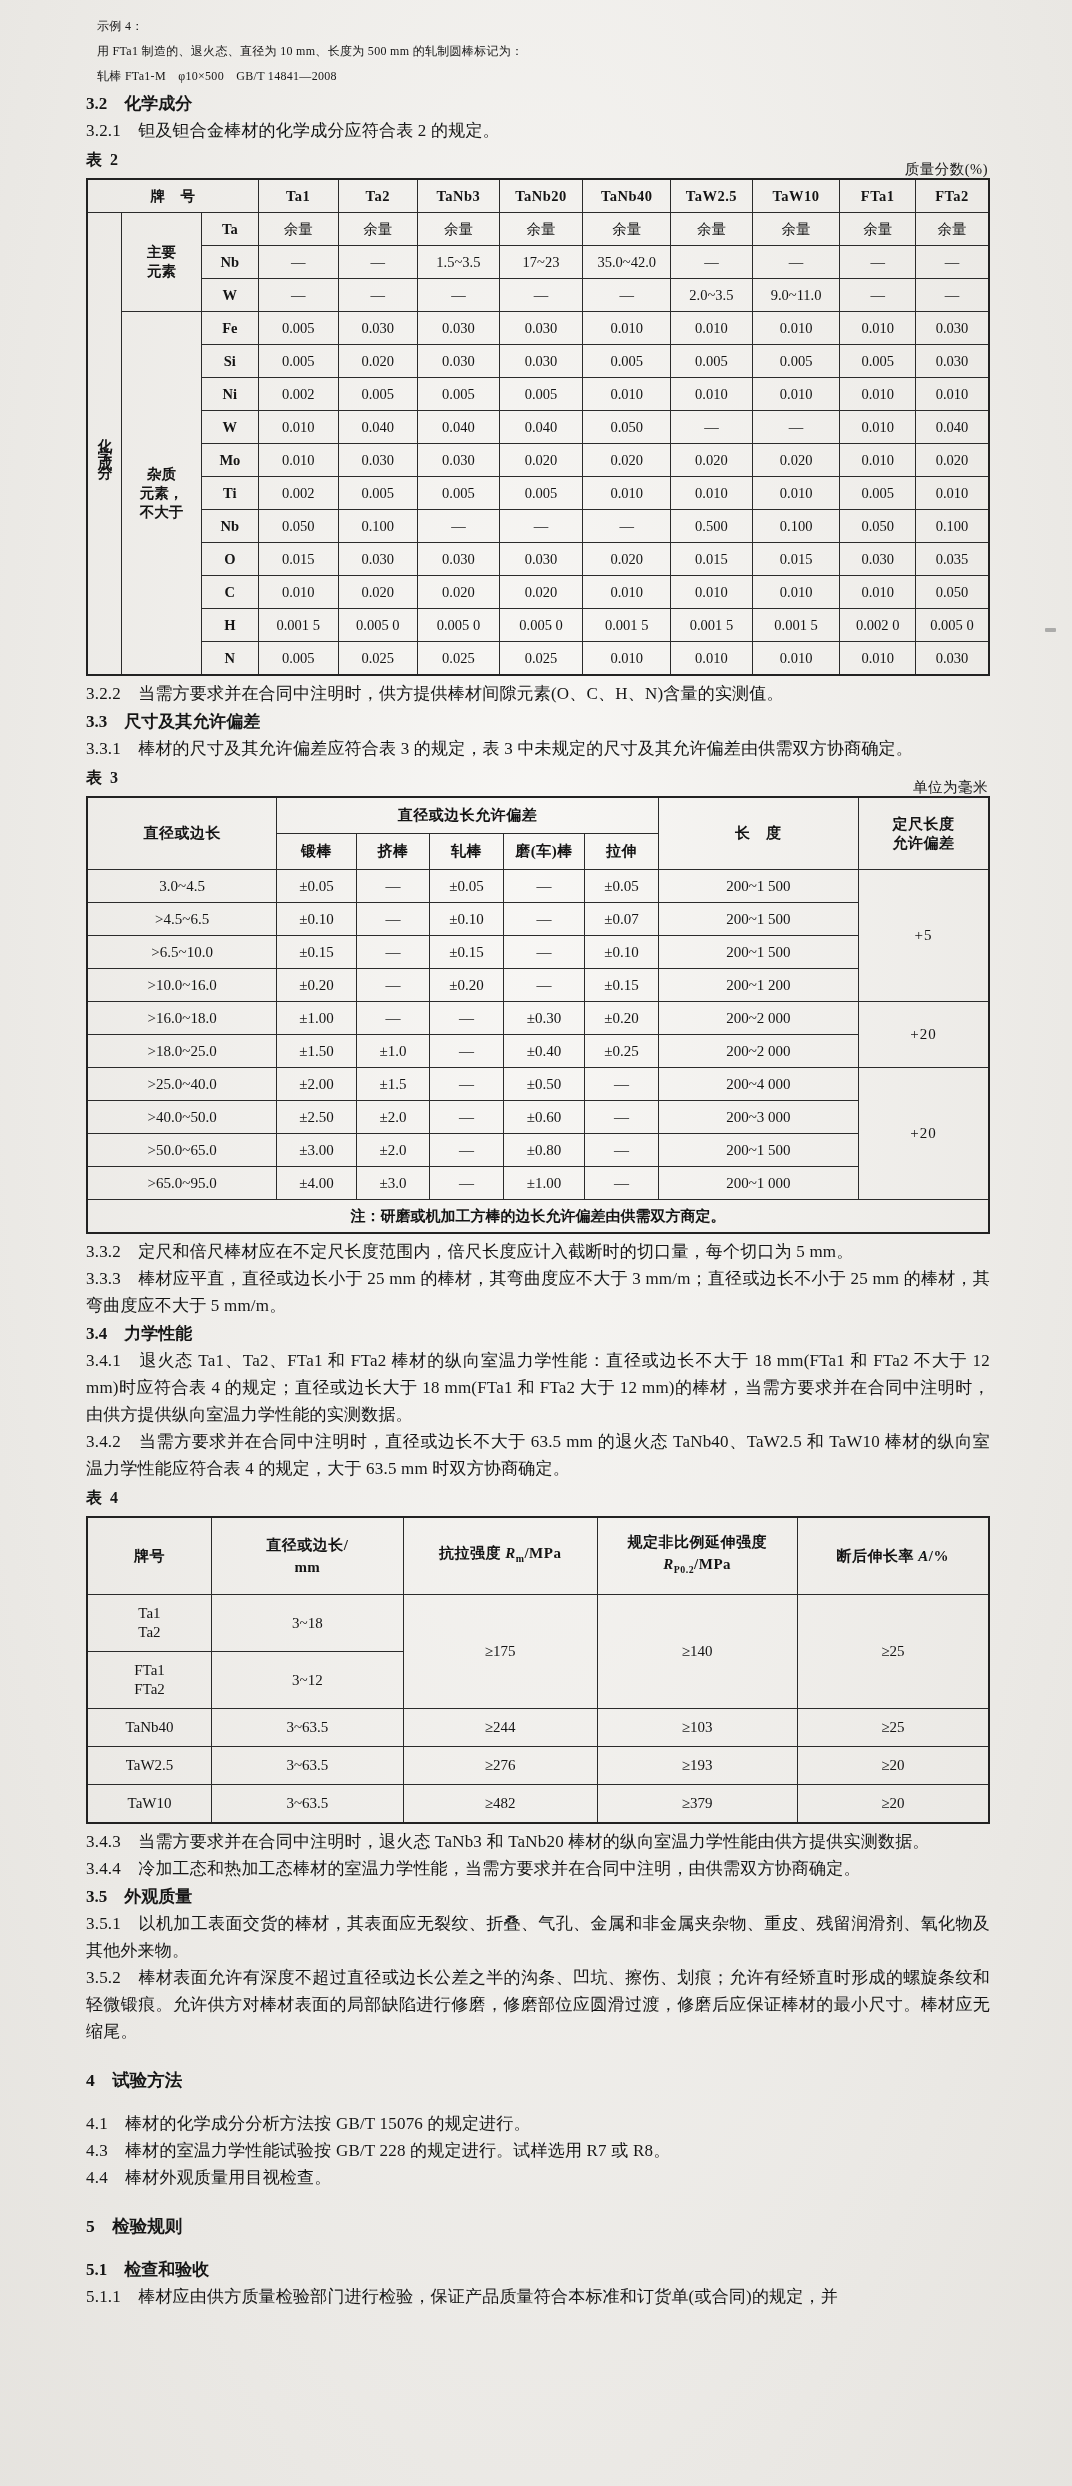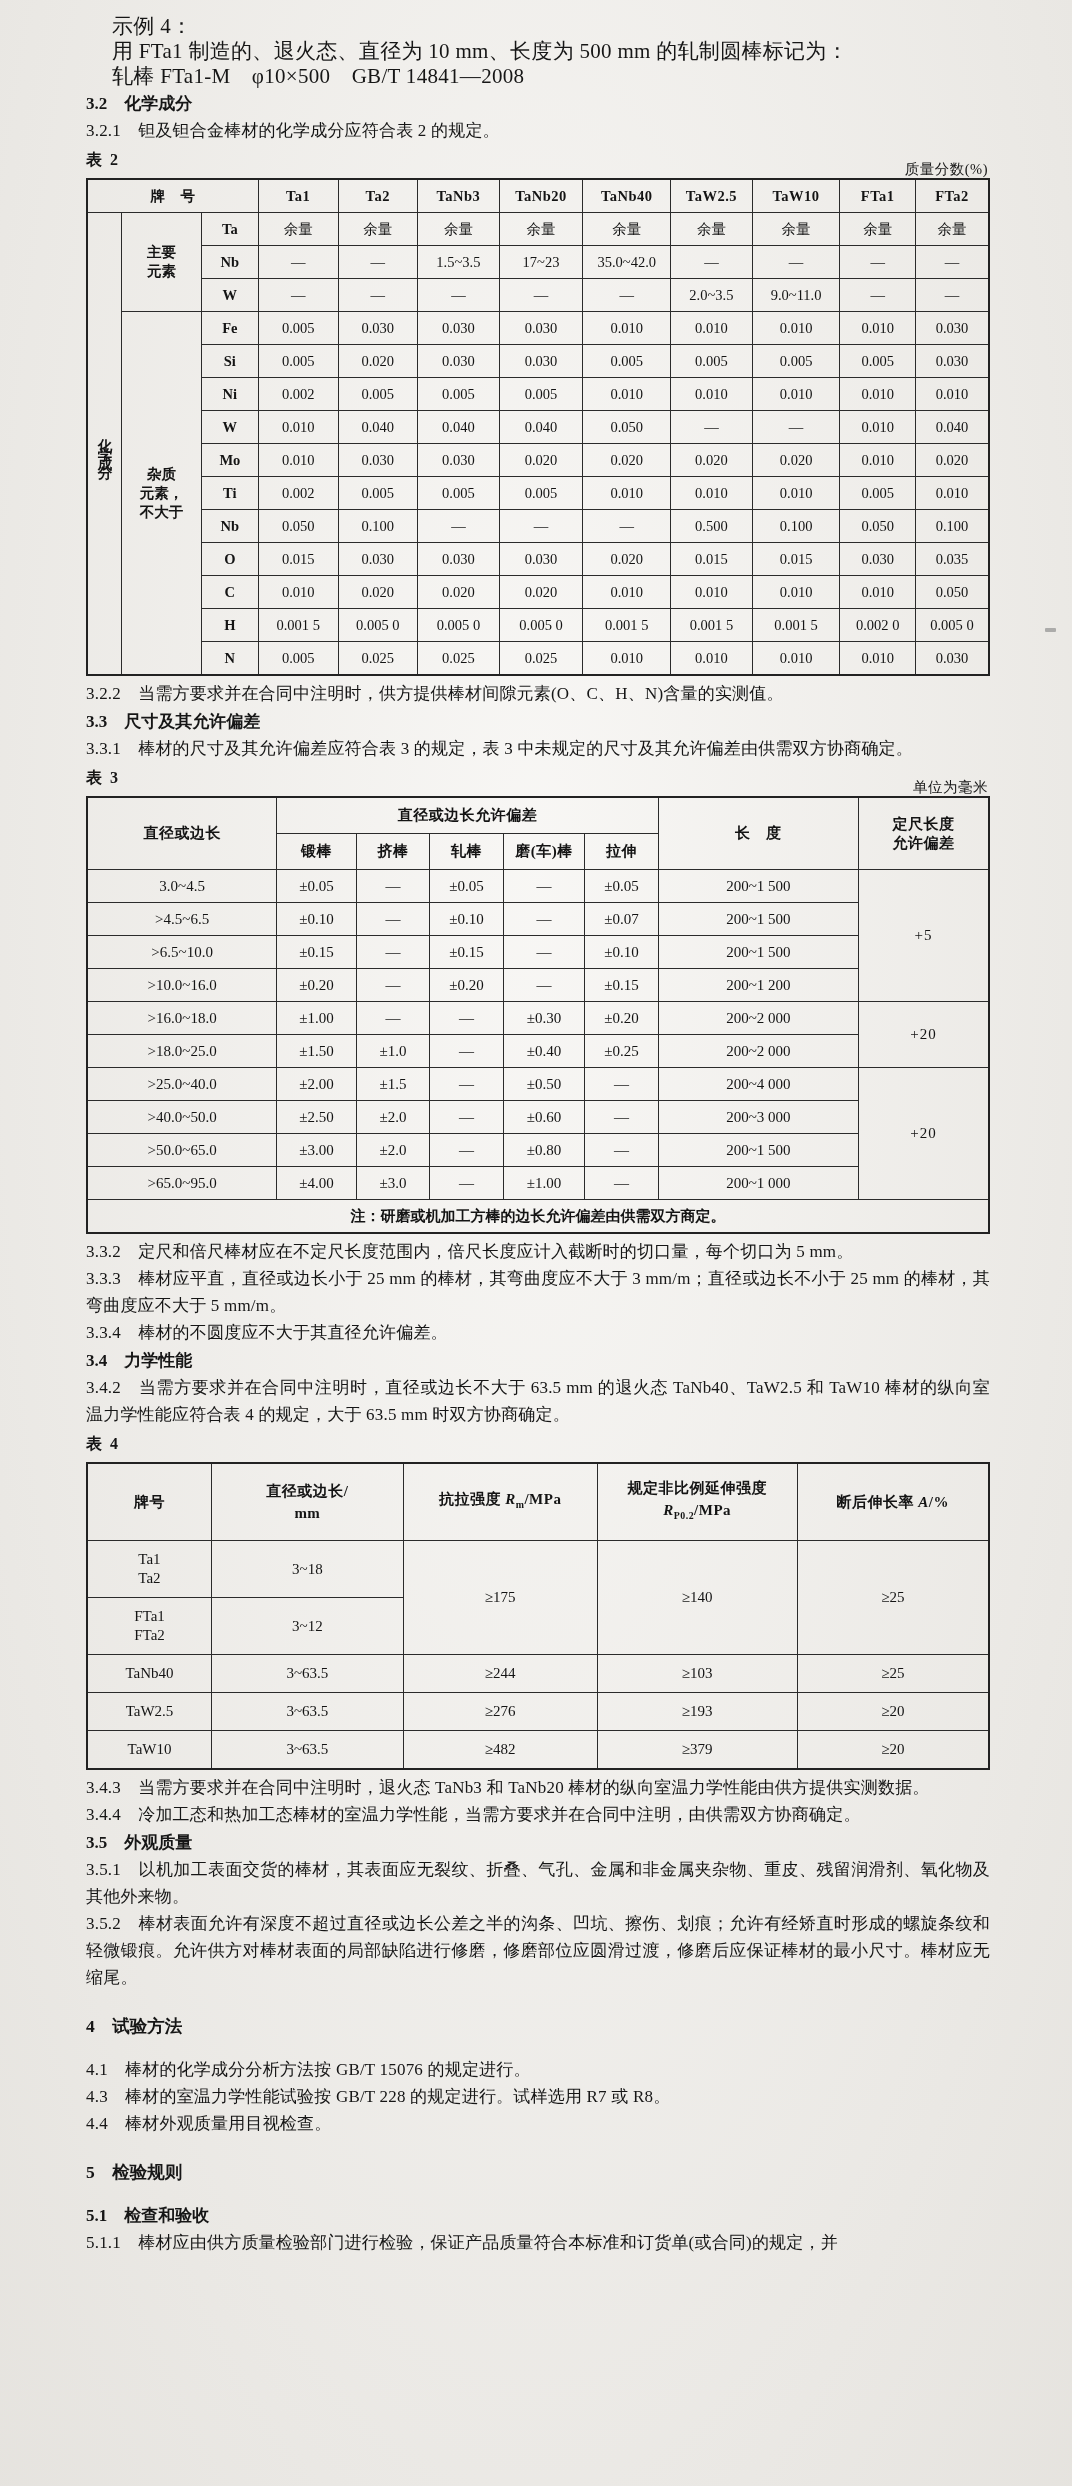--- a/index.html
+++ b/index.html
@@ -6,21 +6,21 @@
   body{
     width:1072px;height:2486px;overflow:hidden;box-sizing:border-box;
     background:#f2f0ec;
     background-image:radial-gradient(ellipse at 50% 35%, rgba(255,255,255,.45), rgba(120,115,105,.10));
     font-family:"Liberation Serif","DejaVu Serif",serif;
     color:#161616;
   }
   .page{padding:14px 82px 10px 86px;box-sizing:border-box;}
   .blk{margin:0;}
   .example-label,.example-line{
-    font-size:21px;line-height:25px;margin-left:26px;letter-spacing:.3px;
+    font-size:12px;line-height:25px;margin-left:11px;letter-spacing:.3px;
   }
   .p{font-size:17px;line-height:27px;text-align:justify;letter-spacing:.2px;}
   .h2{font-size:17px;line-height:27px;font-weight:bold;margin-top:1px;}
   .chapter{font-size:17.5px;line-height:27px;font-weight:bold;margin:22px 0 16px 0;}
   .caption{position:relative;height:26px;margin:6px 0 2px 0;font-size:15px;}
   .cap-c{font-weight:bold;font-size:16px;letter-spacing:2px;}
   .cap-r{position:absolute;right:2px;top:10px;font-size:14.5px;letter-spacing:.5px;}
   table.doc-table{
     width:100%;border-collapse:collapse;table-layout:fixed;
     font-size:14.5px;color:#141414;margin:2px 0 4px 0;
@@ -381,22 +381,22 @@
           <td><span>—</span></td>
           <td><span>200~1 000</span></td>
         </tr>
         <tr>
           <td colspan="8" class="note"><span>注：研磨或机加工方棒的边长允许偏差由供需双方商定。</span></td>
         </tr>
       </tbody>
     </table>
     <div class="blk p">3.3.2　定尺和倍尺棒材应在不定尺长度范围内，倍尺长度应计入截断时的切口量，每个切口为 5 mm。</div>
     <div class="blk p">3.3.3　棒材应平直，直径或边长小于 25 mm 的棒材，其弯曲度应不大于 3 mm/m；直径或边长不小于 25 mm 的棒材，其弯曲度应不大于 5 mm/m。</div>
-    <div class="blk p">3.3.4　棒材的不圆度应不大于其直径允许偏差。</div>
     <div class="blk h2">3.4　力学性能</div>
+    <div class="blk p">3.4.1　退火态 Ta1、Ta2、FTa1 和 FTa2 棒材的纵向室温力学性能：直径或边长不大于 18 mm(FTa1 和 FTa2 不大于 12 mm)时应符合表 4 的规定；直径或边长大于 18 mm(FTa1 和 FTa2 大于 12 mm)的棒材，当需方要求并在合同中注明时，由供方提供纵向室温力学性能的实测数据。</div>
     <div class="blk p">3.4.2　当需方要求并在合同中注明时，直径或边长不大于 63.5 mm 的退火态 TaNb40、TaW2.5 和 TaW10 棒材的纵向室温力学性能应符合表 4 的规定，大于 63.5 mm 时双方协商确定。</div>
     <div class="caption"><span class="cap-c">表 4</span></div>
     <table class="doc-table t4">
       <colgroup>
         <col style="width: 122px;">
         <col style="width: 188px;">
         <col style="width: 190px;">
         <col style="width: 196px;">
         <col style="width: 188px;">
       </colgroup>

